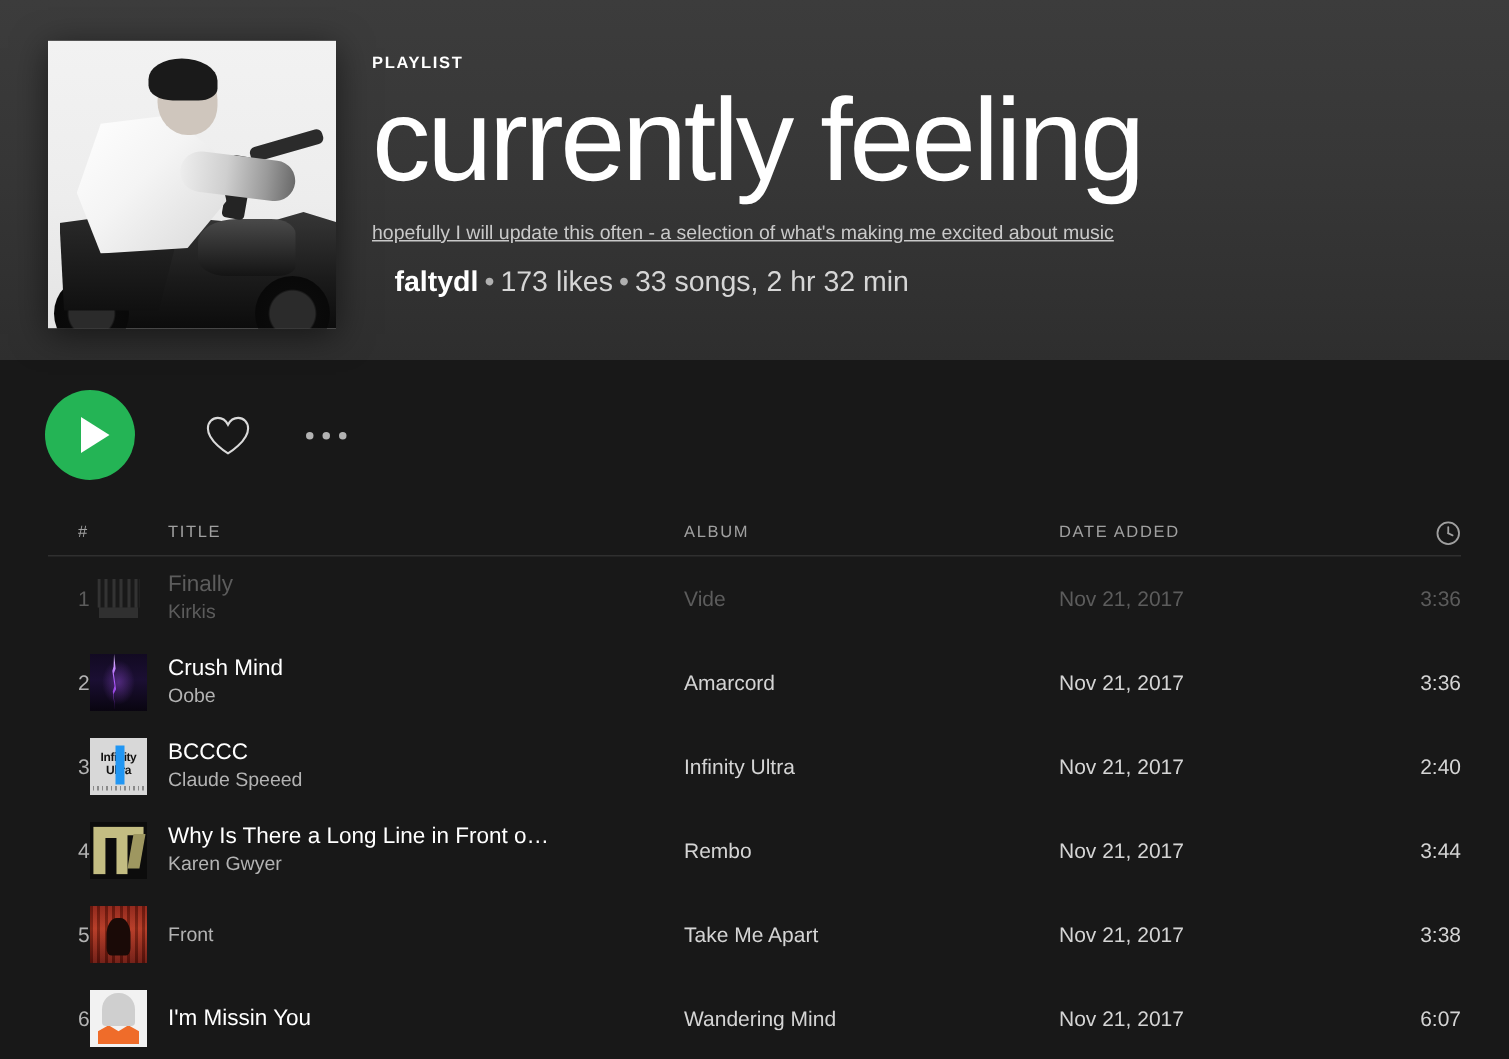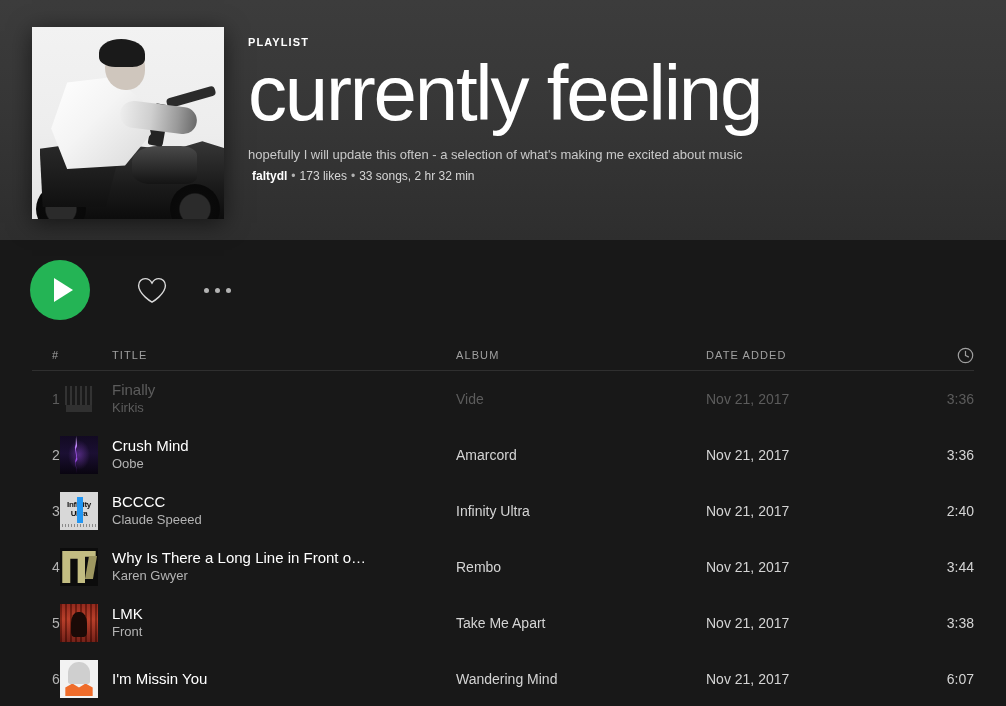--- a/index.html
+++ b/index.html
@@ -166,25 +166,26 @@
     letter-spacing: -2.2px;
     margin: 0 0 6px 0;
     color: #ffffff;
     white-space: nowrap;
   }
   .playlist-desc {
     font-size: 13px;
     color: #c9c9c9;
     margin: 16px 0 6px 0;
     line-height: 1.35;
+    text-decoration: underline;
   }
   .playlist-meta {
-    font-size: 12px;
+    font-size: 19px;
     color: #d6d6d6;
-    margin: 4px;
+    margin: 15px;
   }
   .playlist-meta .owner {
     font-weight: bold;
     color: #ffffff;
   }
   .playlist-meta .dot {
     margin: 0 4px;
     color: #b0b0b0;
   }
 
@@ -609,21 +610,20 @@
           <div class="col-album track-album">Rembo</div>
           <div class="col-date track-date">Nov 21, 2017</div>
           <div class="col-dur track-dur">3:44</div>
         </div>
         <div class="track-row">
           <div class="col-num">5</div>
           <div class="col-art">
             <div class="track-thumb art-redcurtain"></div>
           </div>
           <div class="col-title">
-            <div class="track-title-main">LMK</div>
             <div class="track-artist">Front</div>
           </div>
           <div class="col-album track-album">Take Me Apart</div>
           <div class="col-date track-date">Nov 21, 2017</div>
           <div class="col-dur track-dur">3:38</div>
         </div>
         <div class="track-row">
           <div class="col-num">6</div>
           <div class="col-art">
             <div class="track-thumb art-orange"></div>

